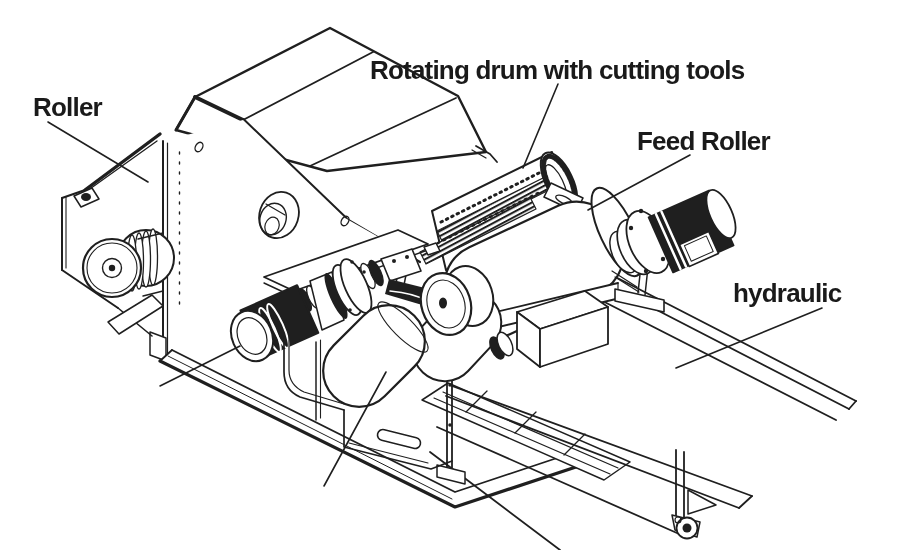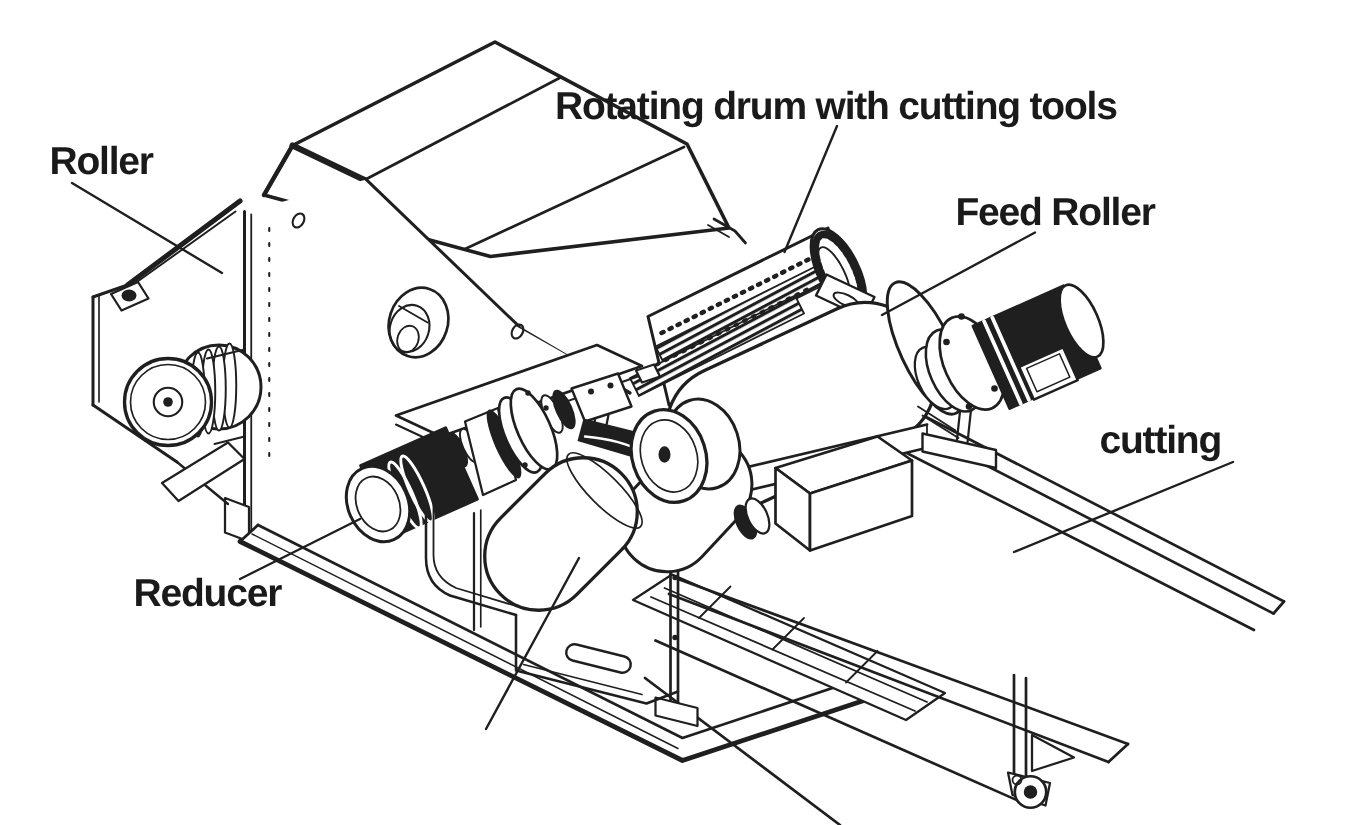--- a/index.html
+++ b/index.html
@@ -276,15 +276,14 @@
     <line x1="690" y1="155" x2="588" y2="210"></line>
     <line x1="822" y1="308" x2="676" y2="368"></line>
     <line x1="160" y1="386" x2="240" y2="346"></line>
     <line x1="324" y1="486" x2="386" y2="372"></line>
   </g>
 </svg>
 
   <div class="lbl" style="left:33px;top:94px">Roller</div>
   <div class="lbl" style="left:370px;top:57px">Rotating drum with cutting tools</div>
   <div class="lbl" style="left:637px;top:128px">Feed Roller</div>
-  <div class="lbl" style="left:733px;top:280px">cutting</div>
-  <div class="lbl" style="left:89px;top:382px">Reducer</div>
+  <div class="lbl" style="left:733px;top:280px">hydraulic</div>
 </div>
 
 </body></html>

